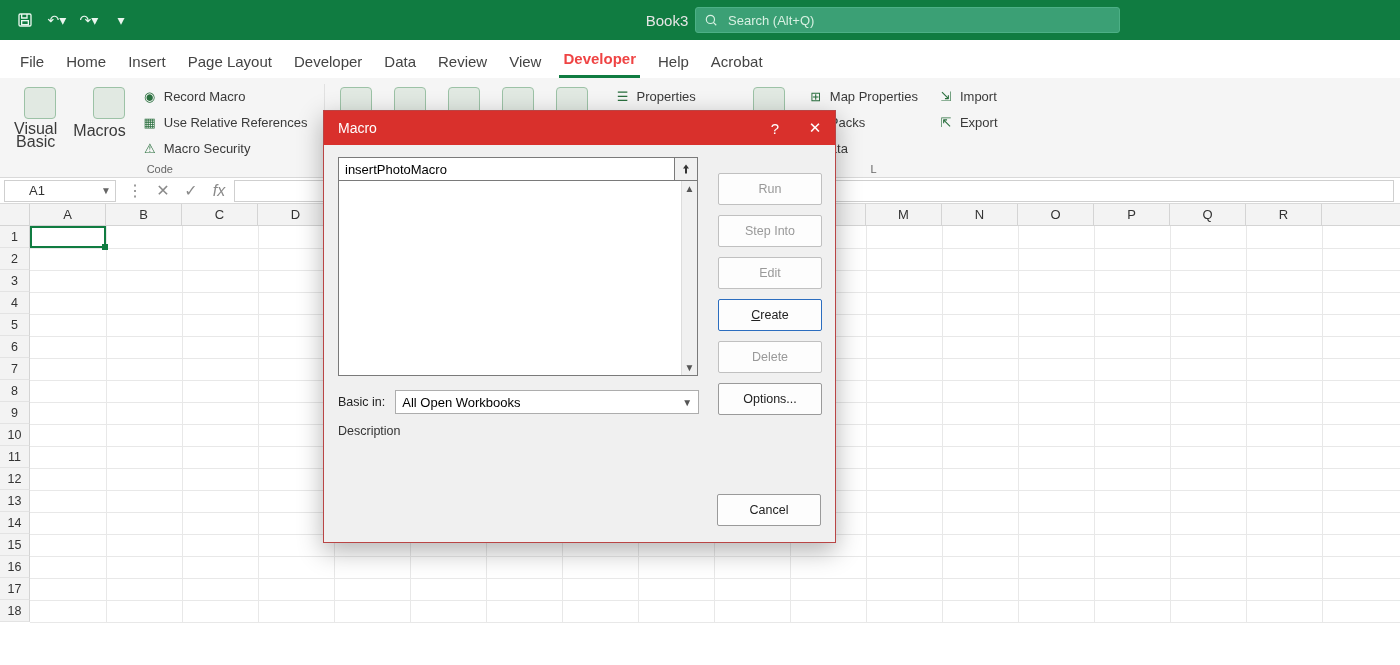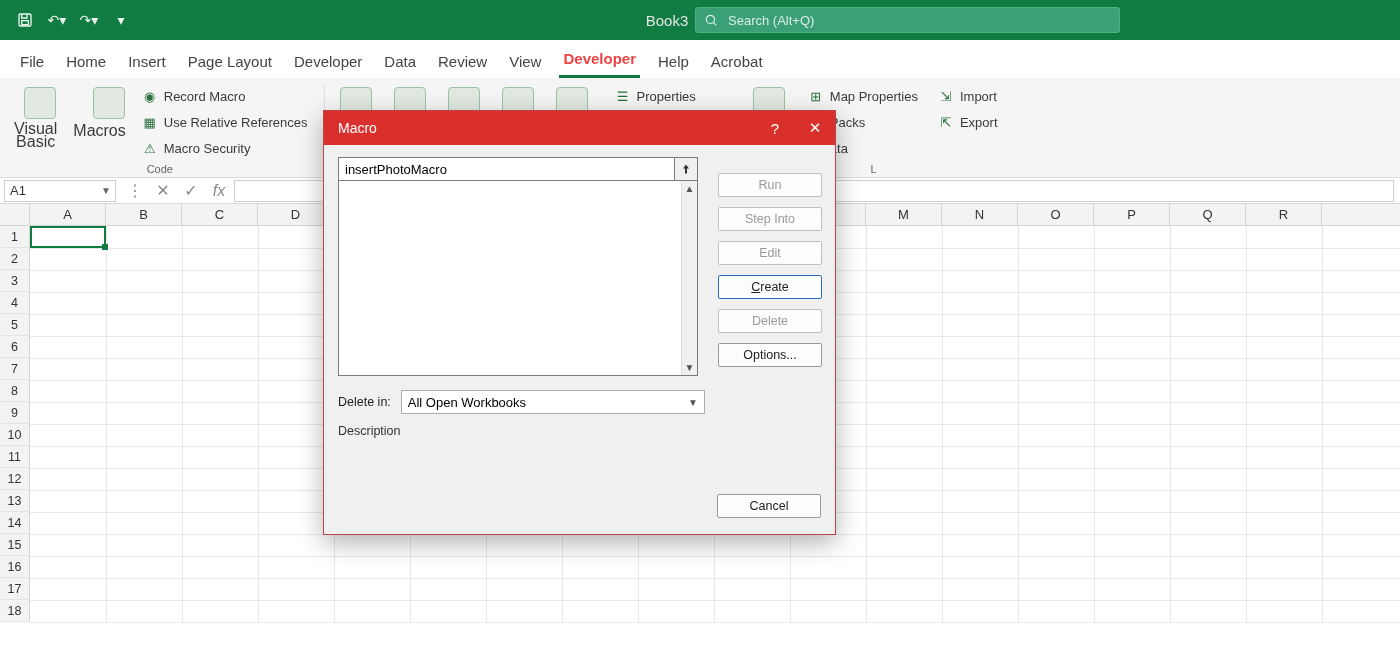--- a/index.html
+++ b/index.html
@@ -32,21 +32,21 @@
   .big-btn .ic { width:34px; height:34px; border-radius:4px; margin-bottom:2px; display:flex; align-items:center; justify-content:center;}
   .row-btn { display:flex; align-items:center; gap:6px; font-size:13px; color:#3a3a3a; height:24px; padding:0 4px;}
   .row-btn .sm-ic { width:16px; height:16px; display:flex; align-items:center; justify-content:center; color:#2a6f3e; }
   .ribbon-sep { width:1px; background:#e1e1e1; margin: 6px 4px 18px 4px;}
   .code-group-left { display:flex; gap:4px;}
   .code-rows { display:flex; flex-direction:column; justify-content:center; gap:2px; padding-left:2px;}
   .xml-rows { display:flex; flex-direction:column; gap:2px; padding-left:4px;}
 
   
   .formula-bar { height: 26px; background:#fff; display:flex; align-items:center; border-bottom:1px solid #d9d9d9;}
-  .namebox { width: 112px; height:22px; margin:0 4px 0 4px; border:1px solid #cfcfcf; display:flex; align-items:center; padding:0 4px 0 5px; font-size:13px; color:#333; justify-content:space-between;}
+  .namebox { width: 112px; height:22px; margin:0 4px 0 4px; border:1px solid #cfcfcf; display:flex; align-items:center; padding:0 4px 0 24px; font-size:13px; color:#333; justify-content:space-between;}
   .namebox .dd { font-size:10px; color:#666;}
   .formula-icons { display:flex; align-items:center; gap:10px; padding:0 6px; color:#8a8a8a; }
   .formula-icons span { display:inline-flex; width:18px; justify-content:center;}
   .formula-input { flex:1; height:22px; border:1px solid #cfcfcf; margin-right:6px; padding:0 6px; font-size:13px; }
 
   
   .grid { position: relative; height: calc(665px - 40px - 38px - 100px - 26px); overflow: hidden; background:#fff; }
   .col-headers { display:flex; height:22px; background:#f3f3f3; border-bottom:1px solid #d4d4d4; }
   .corner { width:30px; border-right:1px solid #d4d4d4;}
   .col-h { width:76px; text-align:center; font-size:13px; color:#333; border-right:1px solid #d4d4d4; line-height:22px;}
@@ -67,21 +67,21 @@
   .dlg-body { padding: 12px 14px 16px 14px; position:relative;}
   .dlg-label { font-size:12.5px; color:#222; margin-bottom:4px;}
   .dlg-row1 { display:flex; gap:6px;}
   .macro-name-wrap { position:relative; width:360px;}
   .macro-name-input { width:100%; height:24px; border:1px solid #7a7a7a; padding:0 24px 0 6px; font-size:13px; outline:none;}
   .macro-name-go { position:absolute; right:0; top:0; width:24px; height:24px; border:1px solid #7a7a7a; border-left:1px solid #7a7a7a; background:#f0f0f0; display:flex; align-items:center; justify-content:center;}
   .macro-list-wrap { width:360px; height:196px; border:1px solid #7a7a7a; background:#fff; margin-top:-1px; position:relative;}
   .macro-list-scroll { position:absolute; right:0; top:0; bottom:0; width:16px; background:#f0f0f0; border-left:1px solid #dcdcdc; display:flex; flex-direction:column; justify-content:space-between; align-items:center;}
   .macro-list-scroll span { font-size:10px; color:#555; padding:2px 0;}
   .dlg-buttons { position:absolute; left: 394px; top: 28px; width:104px; display:flex; flex-direction:column; gap:10px;}
-  .dlg-btn { height:24px; border:1px solid #c0c0c0; background:#fdfdfd; font-size:12.5px; color:#999; border-radius:2px;}
+  .dlg-btn { height:32px; border:1px solid #c0c0c0; background:#fdfdfd; font-size:12.5px; color:#999; border-radius:2px;}
   .dlg-btn.enabled { color:#222; border-color:#9a9a9a;}
   .dlg-btn.focus { border:1px solid #2b6dbf;  color:#222;}
   .macros-in-row { display:flex; align-items:center; gap:10px; margin-top:14px;}
   .macros-in-select { flex:1; max-width:304px; height:24px; border:1px solid #adadad; background:#fff; font-size:13px; padding:0 6px; display:flex; align-items:center; justify-content:space-between;}
   .desc-label { font-size:12.5px; margin-top:10px; color:#333;}
   .dlg-cancel-row { display:flex; justify-content:flex-end; margin-top:56px;}
   .dlg-cancel-row .dlg-btn { width:104px;}
   .u { text-decoration: underline;}
 
   .generic-ic { width:32px; height:32px; background:#e1e9e2; border:1px solid #9cc2a6; border-radius:4px;}
@@ -369,21 +369,21 @@
     <div class="dlg-buttons">
       <button class="dlg-btn">Run</button>
       <button class="dlg-btn">Step Into</button>
       <button class="dlg-btn">Edit</button>
       <button class="dlg-btn focus"><span class="u">C</span>reate</button>
       <button class="dlg-btn">Delete</button>
       <button class="dlg-btn enabled">Options...</button>
     </div>
 
     <div class="macros-in-row">
-      <span class="dlg-label" style="margin:0;">Delete in:</span>
+      <span class="dlg-label" style="margin:0;">Basic in:</span>
       <div class="macros-in-select">
         <span>All Open Workbooks</span>
         <span style="font-size:10px;color:#555;">▼</span>
       </div>
     </div>
     <div class="desc-label">Description</div>
 
     <div class="dlg-cancel-row">
       <button class="dlg-btn enabled">Cancel</button>
     </div>

